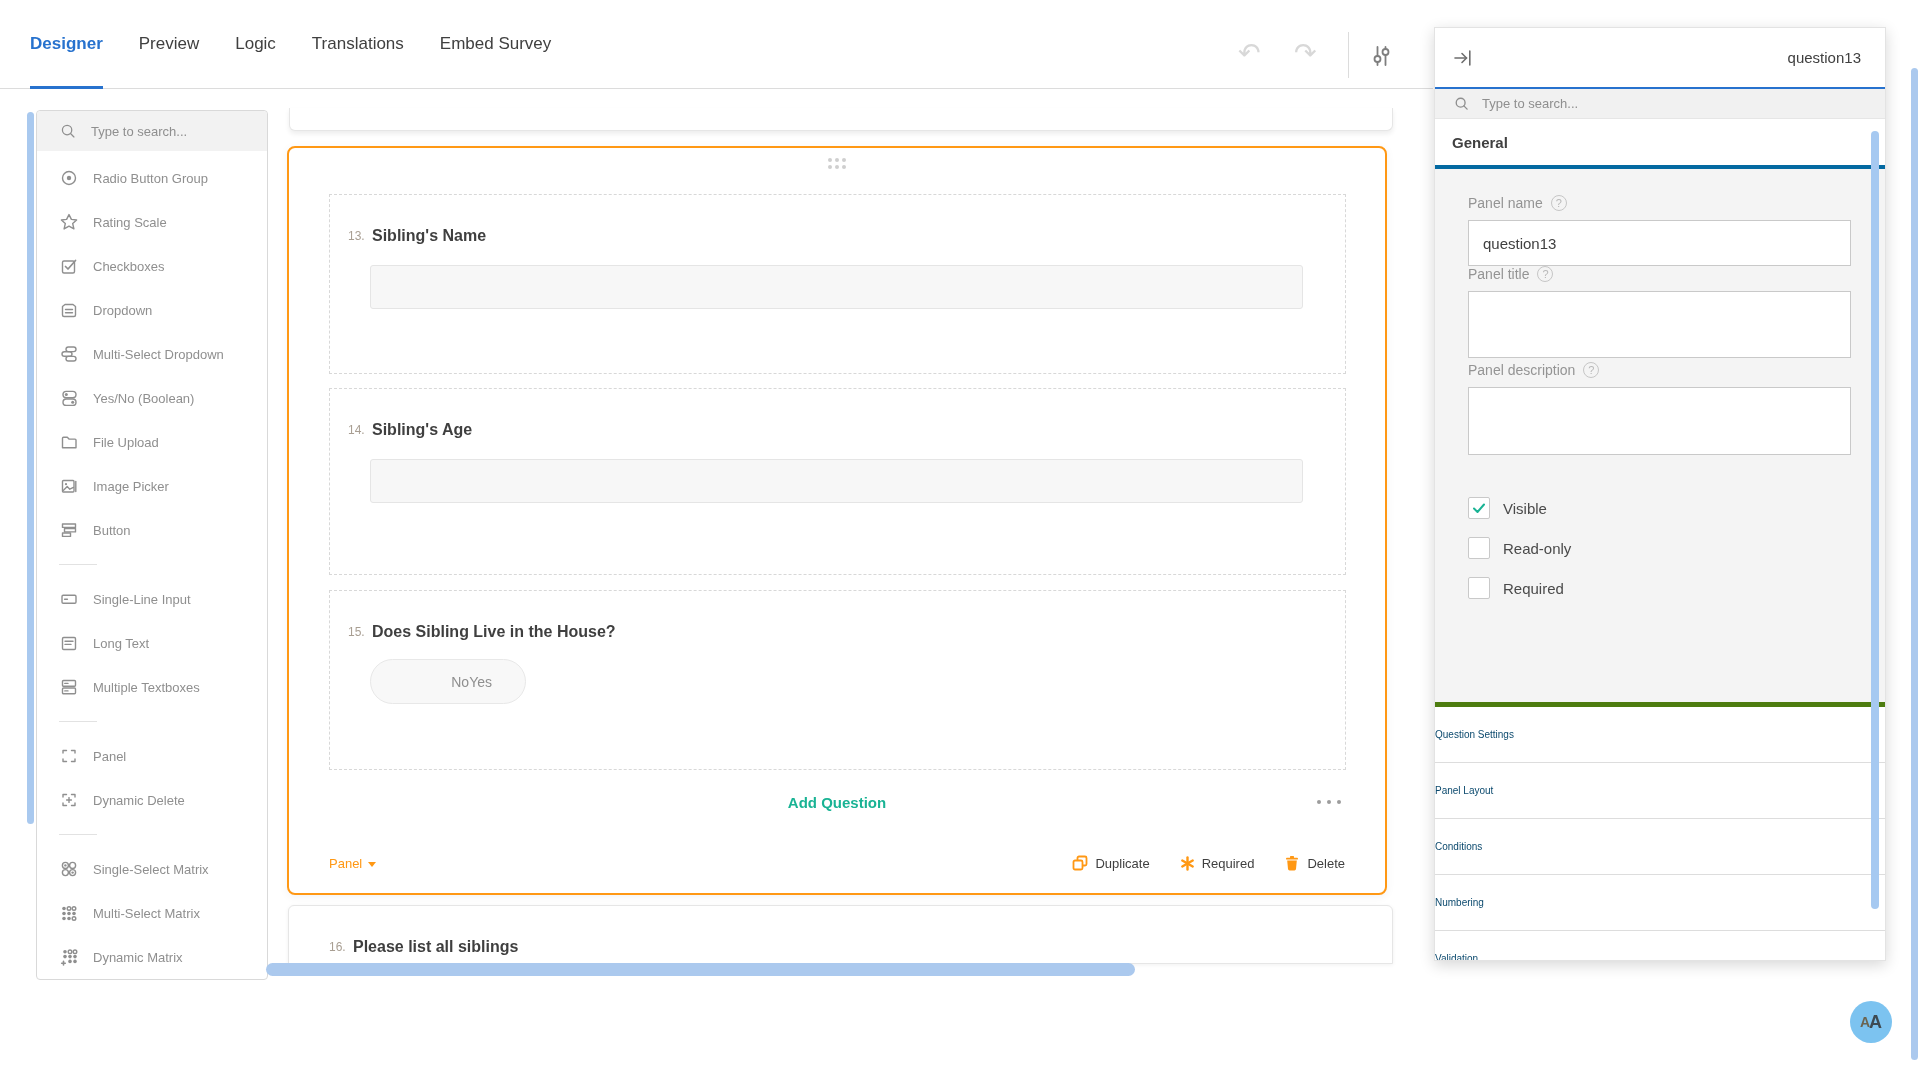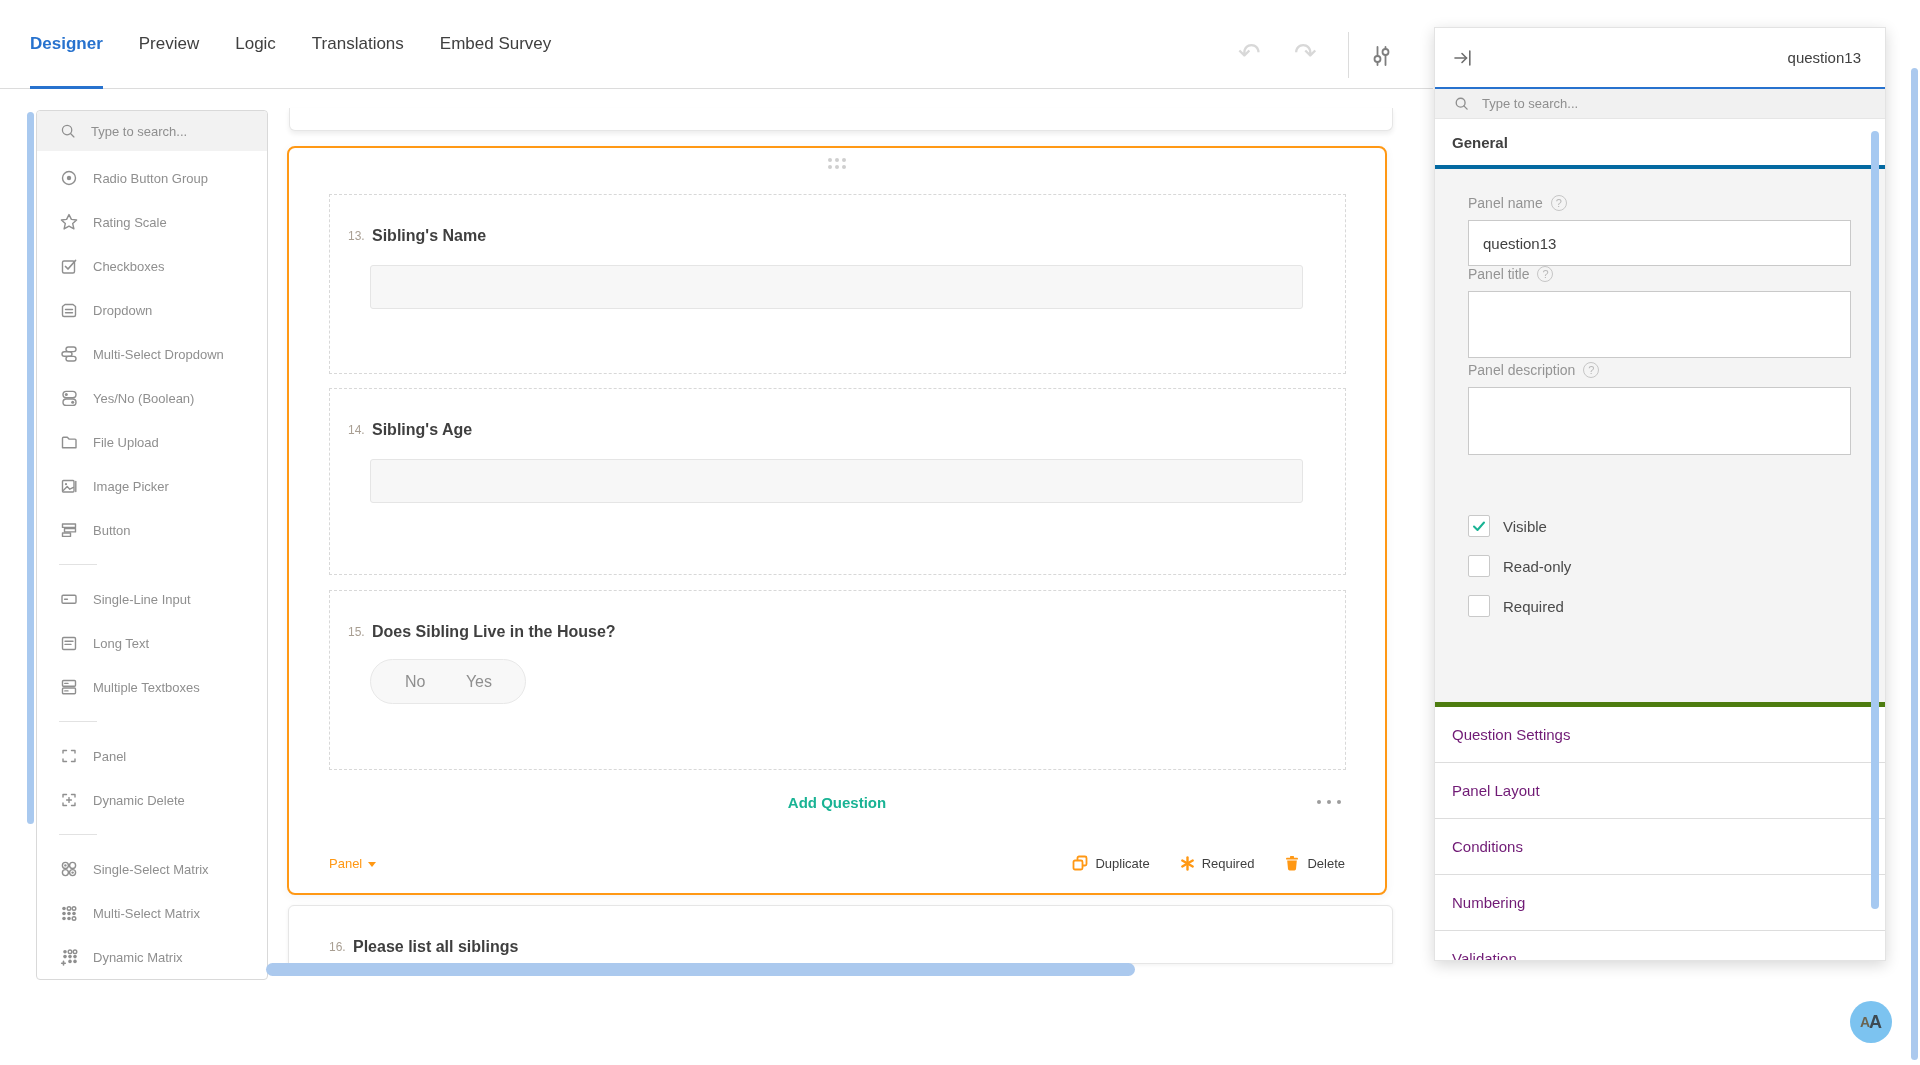--- a/index.html
+++ b/index.html
@@ -42,21 +42,21 @@
   .drag-dots { position:absolute; top:10px; left:50%; transform:translateX(-50%); display:grid; grid-template-columns:repeat(3,4px); gap:3px; cursor:grab; }
   .drag-dots i { width:4px; height:4px; border-radius:50%; background:#cfcfcf; }
 
   .qbox { position:absolute; left:40px; width:1017px; border:1px dashed #d8d8d8; cursor:pointer; }
   .qbox-13 { top:46px; height:180px; }
   .qbox-14 { top:240px; height:187px; }
   .qbox-15 { top:442px; height:180px; }
   .qtitle { margin:32px 42px 0 42px; font-size:16px; font-weight:bold; color:#3f3f3f; position:relative; }
   .qnum { position:absolute; left:-24px; top:2px; font-size:12px; font-weight:normal; color:#a89e92; }
   .qinput { margin:20px 42px 0 40px; height:44px; background:#f7f7f7; border:1px solid #e5e5e5; border-radius:3px; }
-  .bool-pill { margin:18px 0 0 40px; width:156px; height:45px; background:#f8f8f8; border:1px solid #e8e8e8; border-radius:24px; display:flex; align-items:center; justify-content:space-between; padding:0 33px 0 34px; font-size:16px; color:#8f8f8f; }
+  .bool-pill { margin:18px 0 0 40px; width:156px; height:45px; background:#f8f8f8; border:1px solid #e8e8e8; border-radius:24px; display:flex; align-items:center; justify-content:flex-end; padding:0 33px 0 34px; font-size:14px; color:#8f8f8f; }
   .add-q { position:absolute; left:0; right:0; top:646px; text-align:center; font-size:15px; font-weight:bold; color:#19b394; cursor:pointer; }
   .more-dots { position:absolute; right:44px; top:652px; display:flex; gap:6px; cursor:pointer; }
   .more-dots i { width:4px; height:4px; border-radius:50%; background:#9c9c9c; }
   .panel-footer { position:absolute; left:40px; right:40px; bottom:22px; display:flex; justify-content:space-between; align-items:center; }
   .panel-type { font-size:13px; color:#ff9814; display:flex; align-items:center; gap:6px; cursor:pointer; }
   .caret-down { width:0; height:0; border-left:4px solid transparent; border-right:4px solid transparent; border-top:5px solid #ff9814; margin-top:2px; }
   .pf-actions { display:flex; gap:30px; }
   .pf-btn { display:flex; align-items:center; gap:7px; font-size:13px; color:#404040; cursor:pointer; }
 
   .q16-card { position:absolute; left:288px; top:905px; width:1105px; height:59px; background:#fff; border:1px solid #e6e6e6; border-radius:6px 6px 0 0; box-shadow:0 1px 4px rgba(0,0,0,0.06); overflow:hidden; }
@@ -76,26 +76,26 @@
   .pp-general { height:50px; display:flex; align-items:center; padding-left:17px; font-size:15px; font-weight:bold; color:#404040; border-bottom:4px solid #0369a1; background:#fff; cursor:pointer; }
   .pp-content { height:538px; background:#f4f4f4; padding:26px 34px 0 33px; border-bottom:5px solid #4d7c0f; }
   .pp-label { font-size:14px; color:#949494; display:flex; align-items:center; gap:8px; margin-bottom:9px; }
   .help { width:16px; height:16px; border-radius:50%; border:1px solid #c6c6c6; color:#b8b8b8; font-size:11px; line-height:14px; text-align:center; flex:none; }
   .pp-field { margin-top:0; }
   .pp-field + .pp-field { }
   .pp-input { width:100%; height:46px; border:1px solid #c9c9c9; background:#fff; font-family:inherit; font-size:15px; color:#404040; padding:0 14px; outline:none; }
   .pp-textarea { width:100%; border:1px solid #c9c9c9; background:#fff; resize:none; font-family:inherit; font-size:15px; color:#404040; padding:8px 14px; outline:none; }
   .ta-title { height:67px; }
   .ta-desc { height:68px; }
-  .pp-checks { margin-top:52px; display:flex; flex-direction:column; gap:10px; }
+  .pp-checks { margin-top:34px; display:flex; flex-direction:column; gap:10px; }
   .pp-check { display:flex; align-items:center; gap:13px; height:30px; font-size:15px; color:#4a4a4a; cursor:pointer; }
   .cbox { width:22px; height:22px; background:#fff; border:1px solid #c9c9c9; border-radius:2px; display:flex; align-items:center; justify-content:center; flex:none; }
   .cbox svg { display:none; }
   .pp-check.checked .cbox svg { display:block; }
-  .pp-section { height:56px; display:flex; align-items:center; padding-left:17px; font-size:15px; color:#701a75; border-bottom:1px solid #dddddd; background:#fff; cursor:pointer; }
+  .pp-section { height:56px; display:flex; align-items:center; font-size:10px; color:#0c4a6e; border-bottom:1px solid #dddddd; background:#fff; cursor:pointer; }
   .pp-scroll { position:absolute; right:6px; top:103px; width:8px; height:778px; background:#a6c9f1; border-radius:4px; cursor:pointer; }
 
   .page-scroll { position:absolute; left:1911px; top:68px; width:7px; height:992px; background:#abc9ee; border-radius:4px; cursor:pointer; z-index:5; }
 
   .float-btn { position:absolute; left:1850px; top:1001px; width:42px; height:42px; border-radius:50%; background:#7cc3f0; display:flex; align-items:center; justify-content:center; cursor:pointer; z-index:5; }
   .float-btn .a1 { font-size:14px; font-weight:bold; color:#6b6450; }
   .float-btn .a2 { font-size:18px; font-weight:bold; color:#3e4a52; margin-left:-1px; }
 </style>
 </head>
 <body>

